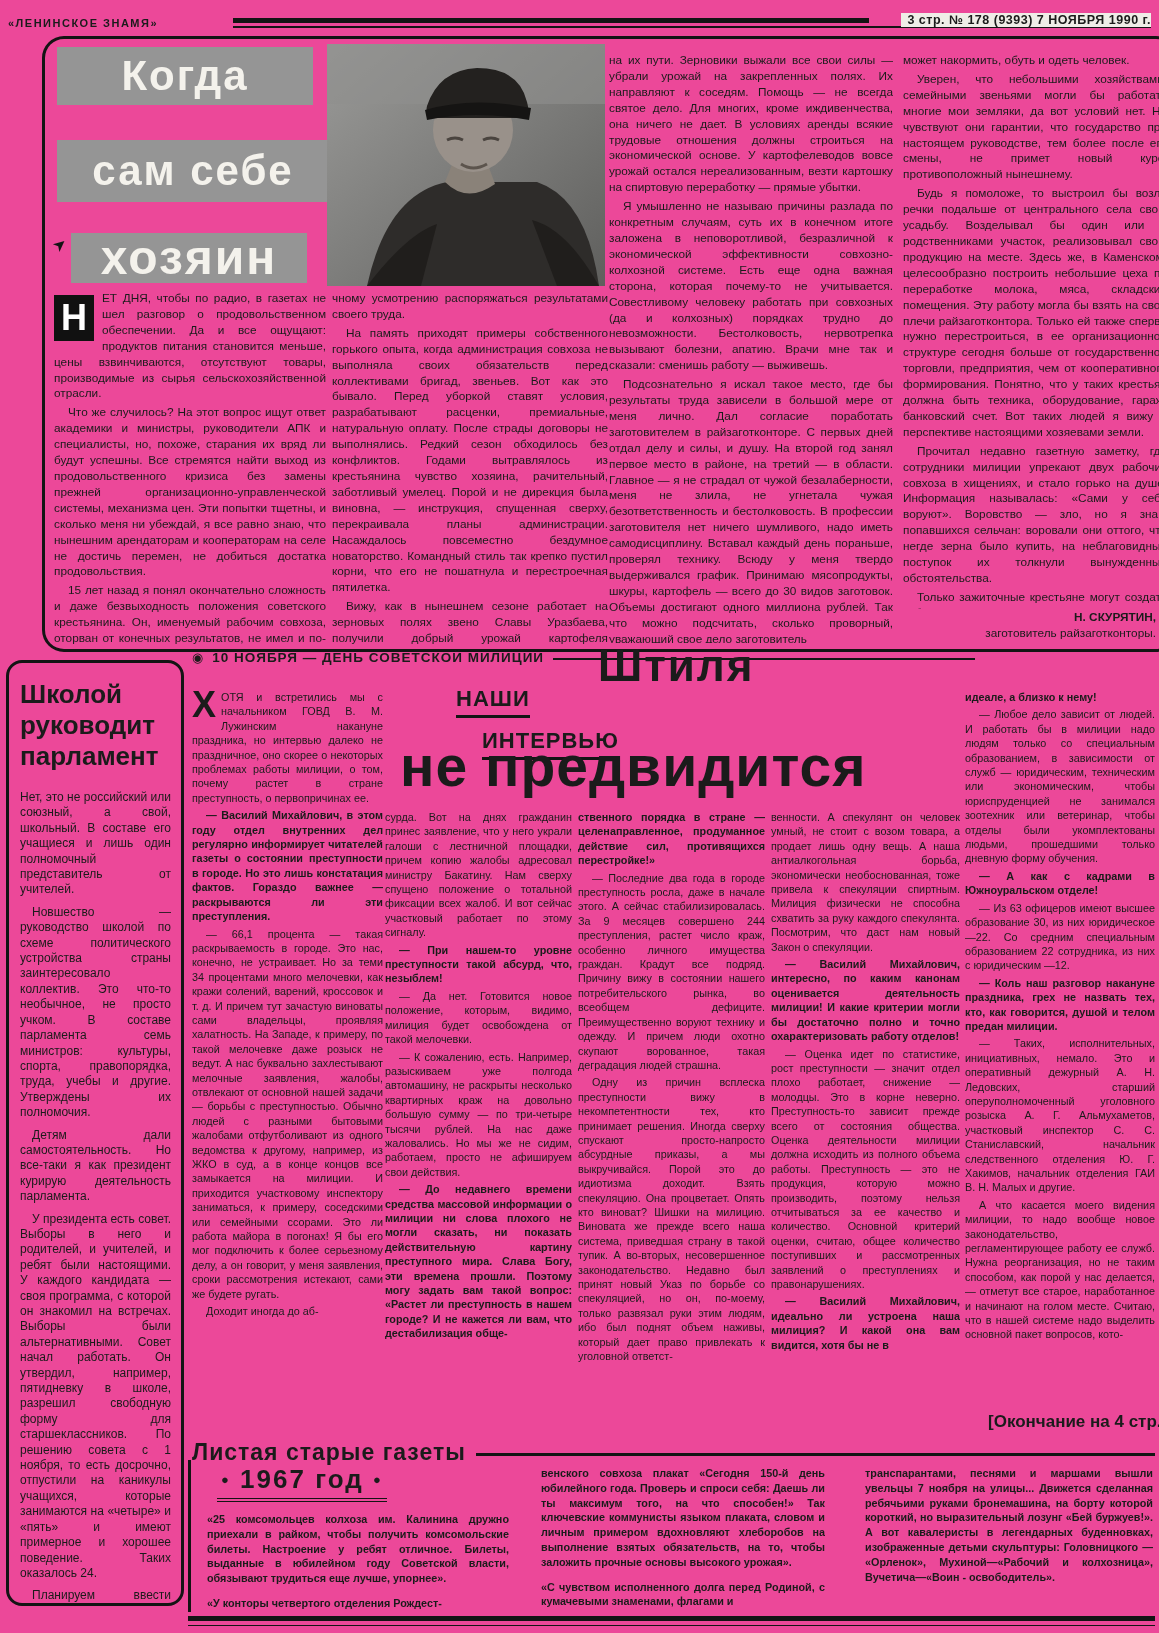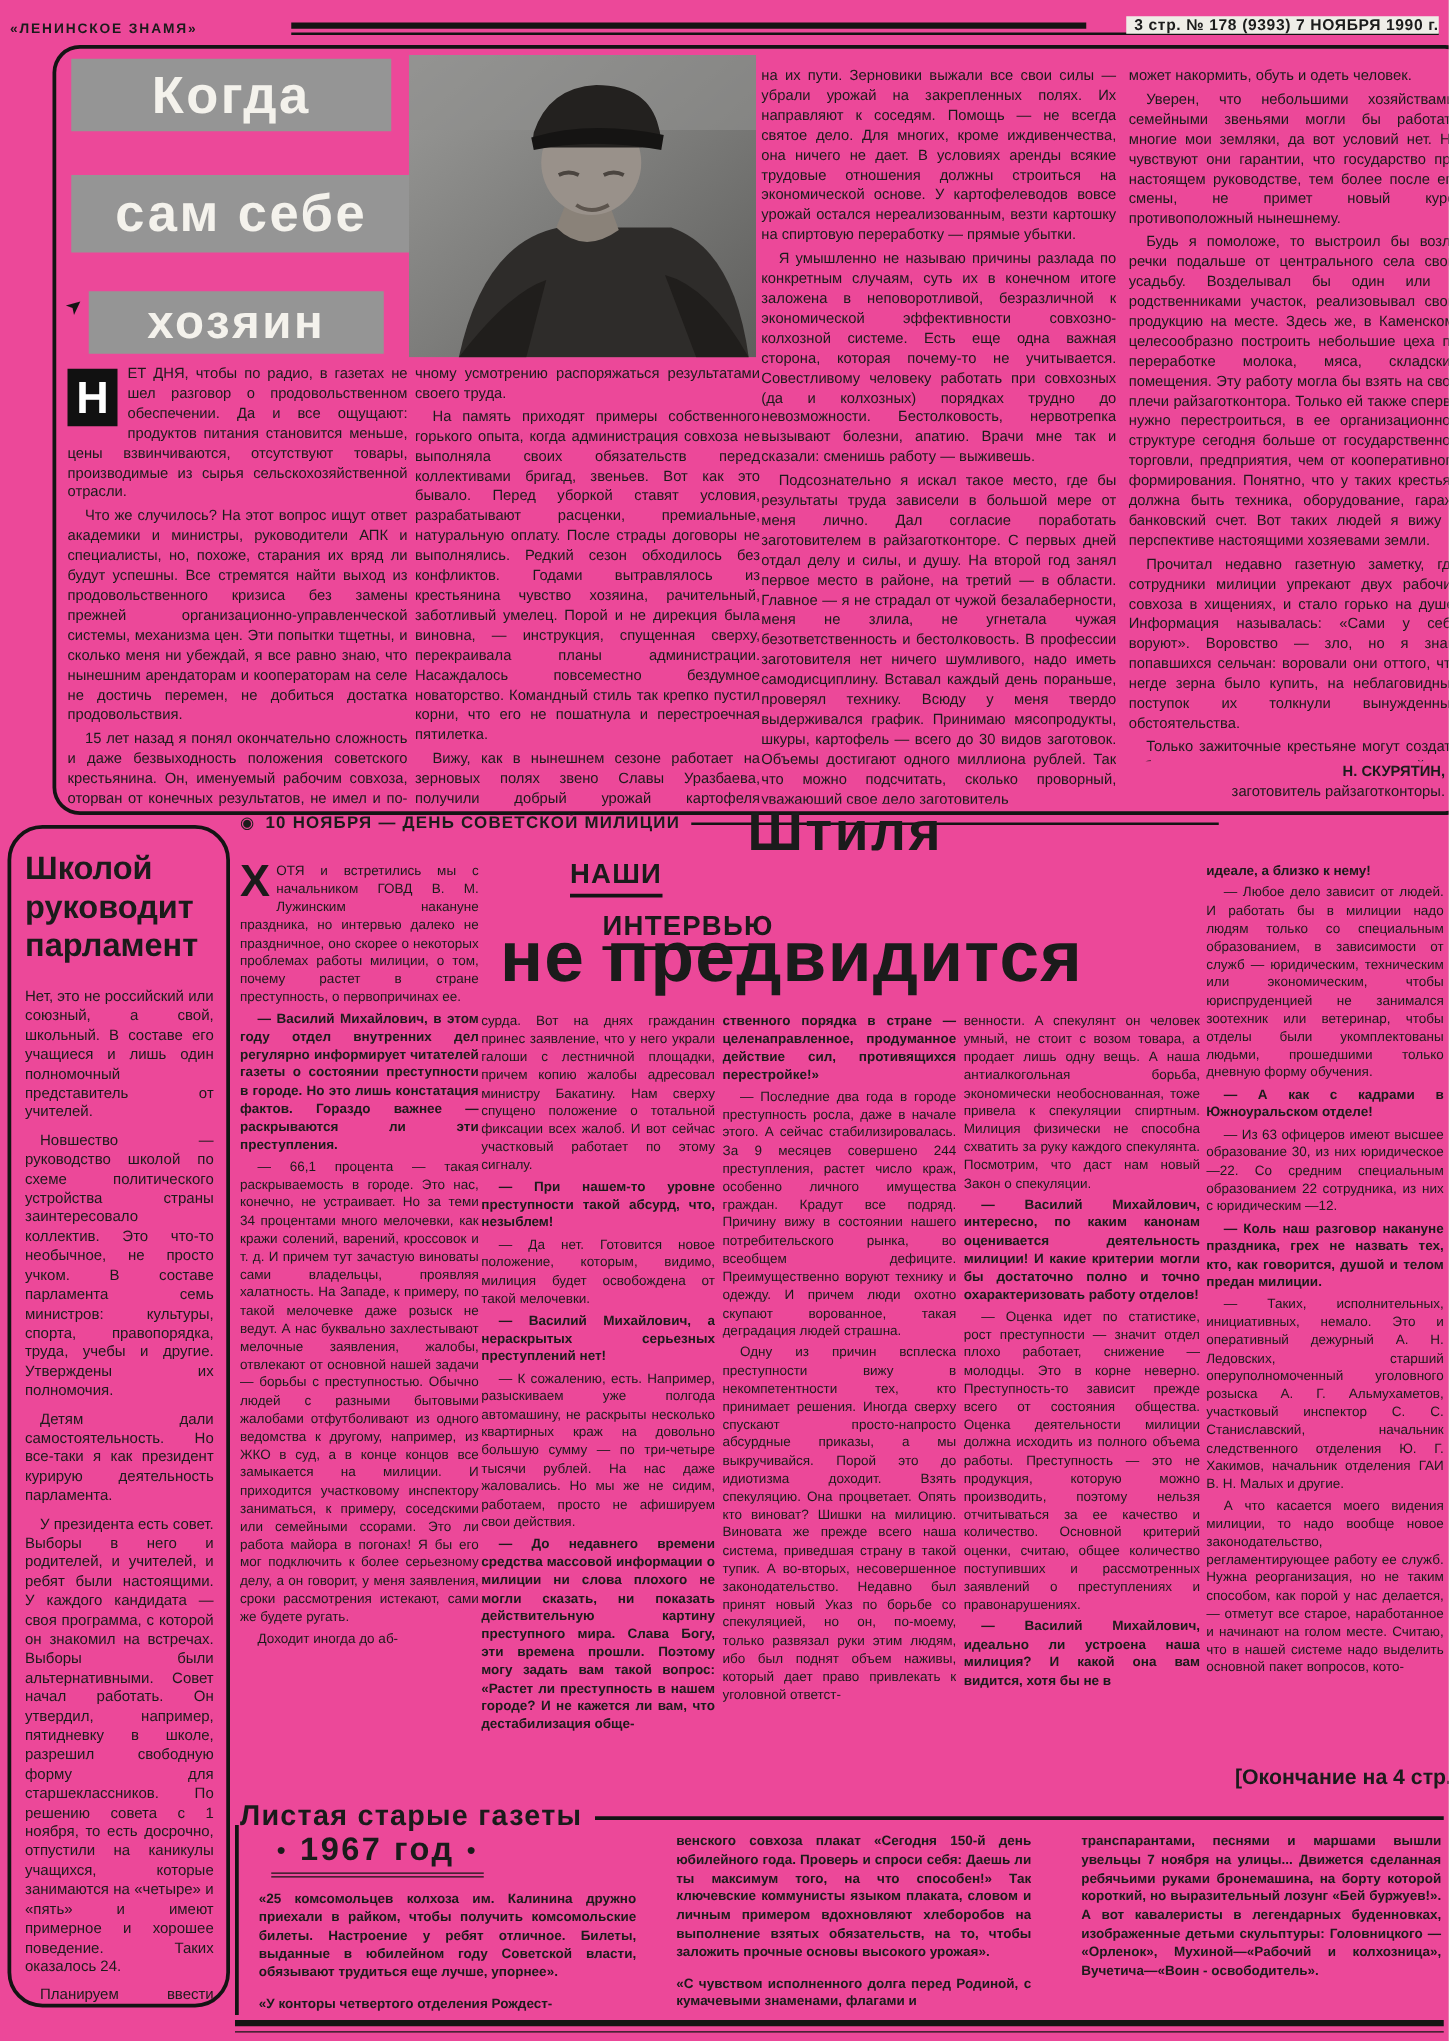--- a/index.html
+++ b/index.html
@@ -10,39 +10,39 @@
   .rule-thick{position:absolute;left:233px;top:18px;width:636px;height:5px;background:#141414;}
   .rule-thin{position:absolute;left:233px;top:26px;width:918px;height:2px;background:#141414;}
   .issue{position:absolute;right:8px;top:13px;font-size:12.5px;font-weight:bold;letter-spacing:.5px;background:#efede7;padding-left:6px;}
   
   .a1box{position:absolute;left:2px;top:36px;width:1127px;height:610px;border:3px solid #141414;
          border-right-width:6px;border-radius:22px;margin-left:40px;}
   .tblock{position:absolute;background:#959595;color:#f4f2ec;font-weight:bold;text-align:center;
           letter-spacing:2px;overflow:hidden;}
   .t1{left:12px;top:8px;width:256px;height:58px;font-size:42px;line-height:58px;}
   .t2{left:12px;top:101px;width:272px;height:62px;font-size:42px;line-height:62px;}
-  .t3{left:26px;top:194px;width:236px;height:50px;font-size:38px;line-height:50px;}
+  .t3{left:26px;top:194px;width:236px;height:50px;font-size:48px;line-height:50px;}
   .arrowmark{position:absolute;left:8px;top:196px;font-size:16px;transform:rotate(-40deg);color:#141414;}
   .photo{position:absolute;left:282px;top:5px;width:278px;height:242px;overflow:hidden;}
   .txt{ text-align:justify;overflow:hidden;position:absolute;}
   .txt p{margin:0 0 3px 0;text-indent:14px;}
   .txt p:first-child{text-indent:0;}
   .txt p.b{font-weight:bold;}
   .a1txt{font-size:11.8px;line-height:15.9px;}
   .c1{left:9px;top:252px;width:272px;height:356px;}
   .c2{left:287px;top:252px;width:276px;height:356px;}
   .c3{left:564px;top:14px;width:284px;height:590px;}
   .c4{left:858px;top:14px;width:264px;height:556px;}
   .dc1{float:left;width:40px;height:46px;background:#111;color:#fff;font-size:36px;font-weight:bold;
        text-align:center;line-height:46px;margin:2px 7px 2px 0;}
   .a1sig{position:absolute;right:16px;top:570px;width:280px;text-align:right;font-size:11.8px;line-height:16px;}
   .a1sig .nm{font-weight:bold;}
   
   .schoolbox{position:absolute;left:6px;top:660px;width:178px;height:946px;border:3px solid #141414;
-             border-radius:28px;padding:12px 10px 0 11px;box-sizing:border-box;overflow:hidden;}
+             border-radius:16px;padding:12px 10px 0 11px;box-sizing:border-box;overflow:hidden;}
   .schooltitle{font-size:26px;line-height:31px;font-weight:bold;margin:4px 0 18px 0;}
   .schooltxt{position:static;font-size:12px;line-height:15.4px;}
   .schooltxt p{margin:0 0 7px 0;text-indent:12px;}
   
   .secheader{position:absolute;left:192px;top:650px;width:783px;display:flex;align-items:center;gap:9px;}
   .secheader .dot{font-size:13px;line-height:13px;}
   .secheader .sectext{font-size:13.5px;font-weight:bold;letter-spacing:1px;white-space:nowrap;}
   .secheader .secrule{flex:1;border-top:2.5px solid #141414;height:0;margin-top:2px;}
   .kick{position:absolute;font-size:22px;font-weight:bold;letter-spacing:1px;border-bottom:3.5px solid #141414;padding-bottom:3px;margin-left:36px;}
   .k1{left:420px;top:686px;}
@@ -183,21 +183,20 @@
         <p class="b">— Василий Михайлович, в этом году отдел внутренних дел регулярно информирует читателей газеты о состоянии преступности в городе. Но это лишь констатация фактов. Гораздо важнее — раскрываются ли эти преступления.</p>
         <p>— 66,1 процента — такая раскрываемость в городе. Это нас, конечно, не устраивает. Но за теми 34 процентами много мелочевки, как кражи солений, варений, кроссовок и т. д. И причем тут зачастую виноваты сами владельцы, проявляя халатность. На Западе, к примеру, по такой мелочевке даже розыск не ведут. А нас буквально захлестывают мелочные заявления, жалобы, отвлекают от основной нашей задачи — борьбы с преступностью. Обычно людей с разными бытовыми жалобами отфутболивают из одного ведомства к другому, например, из ЖКО в суд, а в конце концов все замыкается на милиции. И приходится участковому инспектору заниматься, к примеру, соседскими или семейными ссорами. Это ли работа майора в погонах! Я бы его мог подключить к более серьезному делу, а он говорит, у меня заявления, сроки рассмотрения истекают, сами же будете ругать.</p>
         <p>Доходит иногда до аб-</p>
       </div>
   </div>
   <div class="txt ivtxt colB">
     <div>
         <p>сурда. Вот на днях гражданин принес заявление, что у него украли галоши с лестничной площадки, причем копию жалобы адресовал министру Бакатину. Нам сверху спущено положение о тотальной фиксации всех жалоб. И вот сейчас участковый работает по этому сигналу.</p>
         <p class="b">— При нашем-то уровне преступности такой абсурд, что, незыблем!</p>
         <p>— Да нет. Готовится новое положение, которым, видимо, милиция будет освобождена от такой мелочевки.</p>
-        <p class="b">— Василий Михайлович, а нераскрытых серьезных преступлений нет!</p>
         <p>— К сожалению, есть. Например, разыскиваем уже полгода автомашину, не раскрыты несколько квартирных краж на довольно большую сумму — по три-четыре тысячи рублей. На нас даже жаловались. Но мы же не сидим, работаем, просто не афишируем свои действия.</p>
         <p class="b">— До недавнего времени средства массовой информации о милиции ни слова плохого не могли сказать, ни показать действительную картину преступного мира. Слава Богу, эти времена прошли. Поэтому могу задать вам такой вопрос: «Растет ли преступность в нашем городе? И не кажется ли вам, что дестабилизация обще-</p>
       </div>
   </div>
   <div class="txt ivtxt colC">
     <div>
         <p class="b">ственного порядка в стране — целенаправленное, продуманное действие сил, противящихся перестройке!»</p>
         <p>— Последние два года в городе преступность росла, даже в начале этого. А сейчас стабилизировалась. За 9 месяцев совершено 244 преступления, растет число краж, особенно личного имущества граждан. Крадут все подряд. Причину вижу в состоянии нашего потребительского рынка, во всеобщем дефиците. Преимущественно воруют технику и одежду. И причем люди охотно скупают ворованное, такая деградация людей страшна.</p>
         <p>Одну из причин всплеска преступности вижу в некомпетентности тех, кто принимает решения. Иногда сверху спускают просто-напросто абсурдные приказы, а мы выкручивайся. Порой это до идиотизма доходит. Взять спекуляцию. Она процветает. Опять кто виноват? Шишки на милицию. Виновата же прежде всего наша система, приведшая страну в такой тупик. А во-вторых, несовершенное законодательство. Недавно был принят новый Указ по борьбе со спекуляцией, но он, по-моему, только развязал руки этим людям, ибо был поднят объем наживы, который дает право привлекать к уголовной ответст-</p>
       </div>

